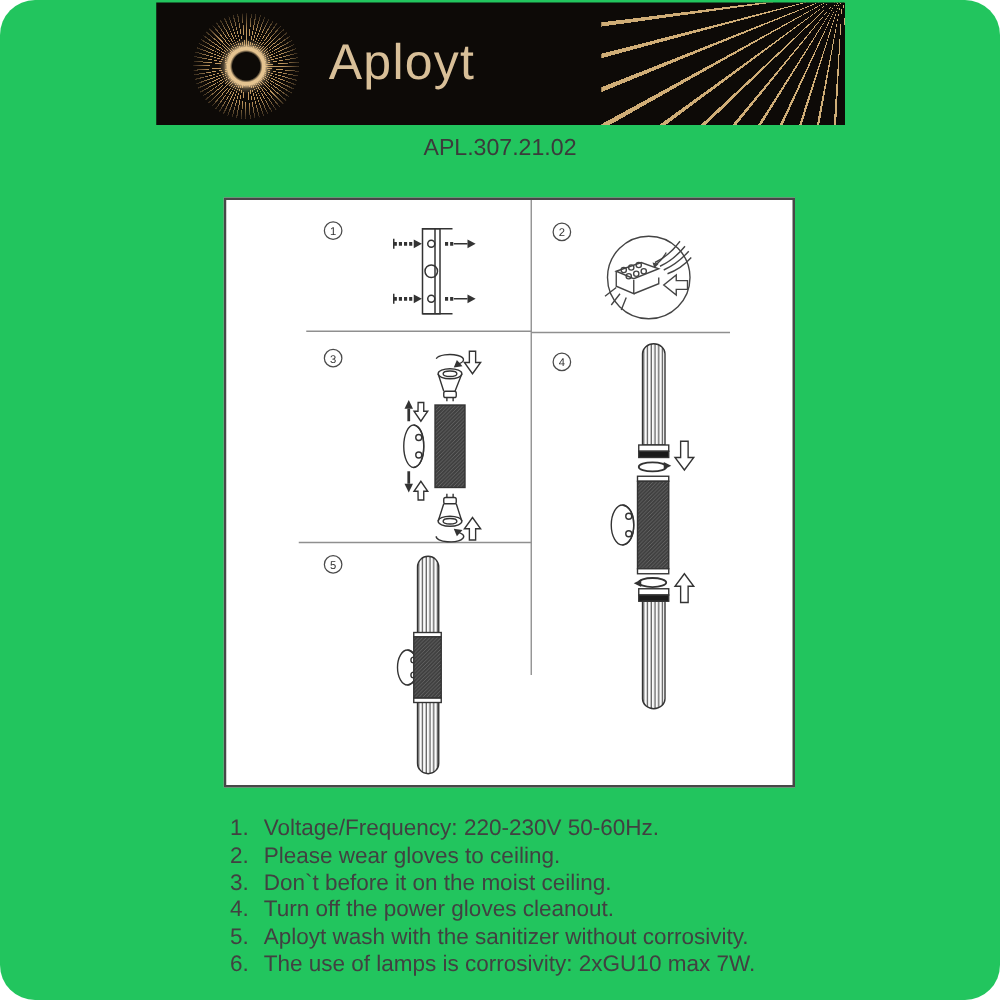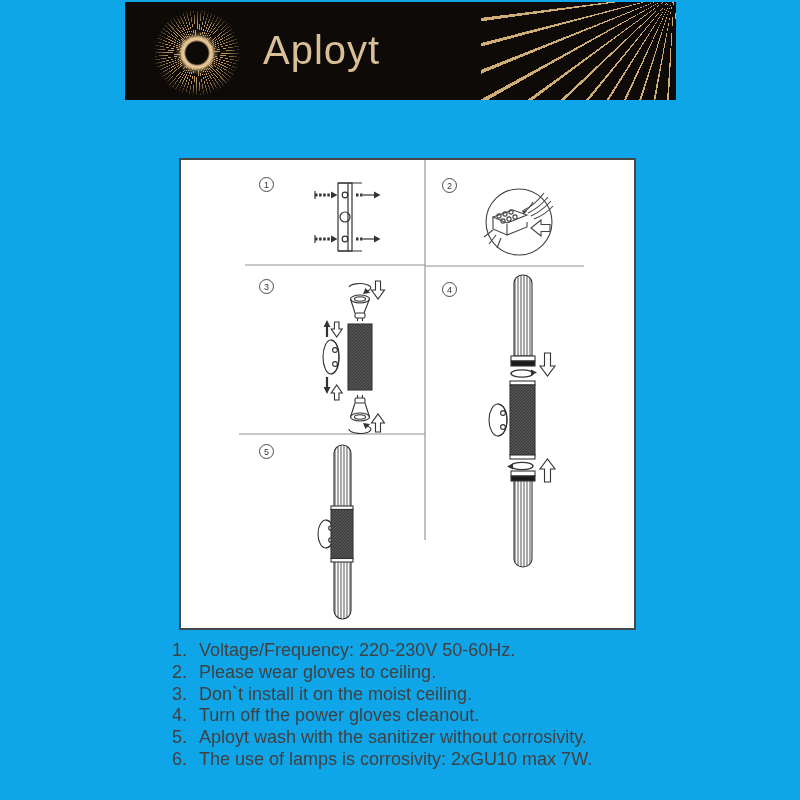--- a/index.html
+++ b/index.html
@@ -1,17 +1,17 @@
 <!DOCTYPE html>
 <html style="--banner_bg: #0d0a07; --gold: #c89e66; --gold_light: #e3c28f; --ink: #3d3d3d; --divider: #8f8f8f;"><head>
 <meta charset="utf-8">
 <style>
   html,body{margin:0;padding:0;background:#fff;}
-  #page{position:relative;width:800px;height:800px;background:#0ea5e9;overflow:hidden;
-        font-family:"Liberation Sans",sans-serif;color:var(--ink,#3d3d3d);}
+  #page{position:relative;width:800px;height:800px;background:#22c55e;overflow:hidden;
+        font-family:"Liberation Sans",sans-serif;color:var(--ink,#3d3d3d);border-radius:28px;}
 
   
   .banner{position:absolute;left:125px;top:2px;width:551px;height:98px;
           background:var(--banner_bg,#0d0a07);overflow:hidden;}
   .sunburst{position:absolute;left:30px;top:9px;width:84px;height:84px;border-radius:50%;
             background:repeating-conic-gradient(rgba(200,158,100,0.95) 0 1.2deg, rgba(13,10,7,0) 1.2deg 5deg);}
   .sunburst-core{position:absolute;left:30px;top:9px;width:84px;height:84px;border-radius:50%;
             background:radial-gradient(circle,
               #0d0a07 0 11px,
               #e3c28f 13px, #e6c592 15px,
@@ -35,37 +35,38 @@
   .diagram-box svg{position:absolute;left:0;top:0;}
   .step-badge{position:absolute;width:13px;height:13px;border:1px solid #4a4a4a;border-radius:50%;
               display:flex;align-items:center;justify-content:center;
               font-size:9px;color:#333;background:#fff;}
   .b1{left:78px;top:17px;}  .b2{left:261px;top:18px;}
   .b3{left:78px;top:119px;} .b4{left:261px;top:122px;}
   .b5{left:78px;top:284px;}
 
   
   .instructions{position:absolute;left:150px;top:636px;width:530px;}
-  .instructions ol{margin:4px;padding-left:38px;font-size:18px;line-height:21.8px;color:#414141;}
+  .instructions ol{margin:16px;padding-left:38px;font-size:18px;line-height:21.8px;color:#414141;}
   .instructions li{padding-left:7px;}
   .instructions li::marker{color:#414141;}
 </style>
 </head>
 <body>
 
 <div id="page">
 
   <div class="banner">
     <div class="sunburst"></div>
     <div class="sunburst-core"></div>
     <div class="brand-name">Aployt</div>
     <div class="corner-rays"></div>
   </div>
 
   <div class="doc-title">
+    <div>APL.307.21.02</div>
   </div>
 
   <div class="diagram-box">
 
     <span class="step-badge b1">1</span>
     <span class="step-badge b2">2</span>
     <span class="step-badge b3">3</span>
     <span class="step-badge b4">4</span>
     <span class="step-badge b5">5</span>
 
@@ -193,20 +194,20 @@
         <rect x="150" y="398.5" width="22" height="3.5" fill="#fff"></rect>
       </g>
     </svg>
   </div>
 
   <div class="instructions">
     <ol>
 
     <li>Voltage/Frequency: 220-230V 50-60Hz.</li>
         <li>Please wear gloves to ceiling.</li>
-        <li>Don`t install it on the moist ceiling.</li>
+        <li>Don`t before it on the moist ceiling.</li>
         <li>Turn off the power gloves cleanout.</li>
         <li>Aployt wash with the sanitizer without corrosivity.</li>
         <li>The use of lamps is corrosivity: 2xGU10 max 7W.</li>
       </ol>
   </div>
 
 </div>
 
 </body></html>

